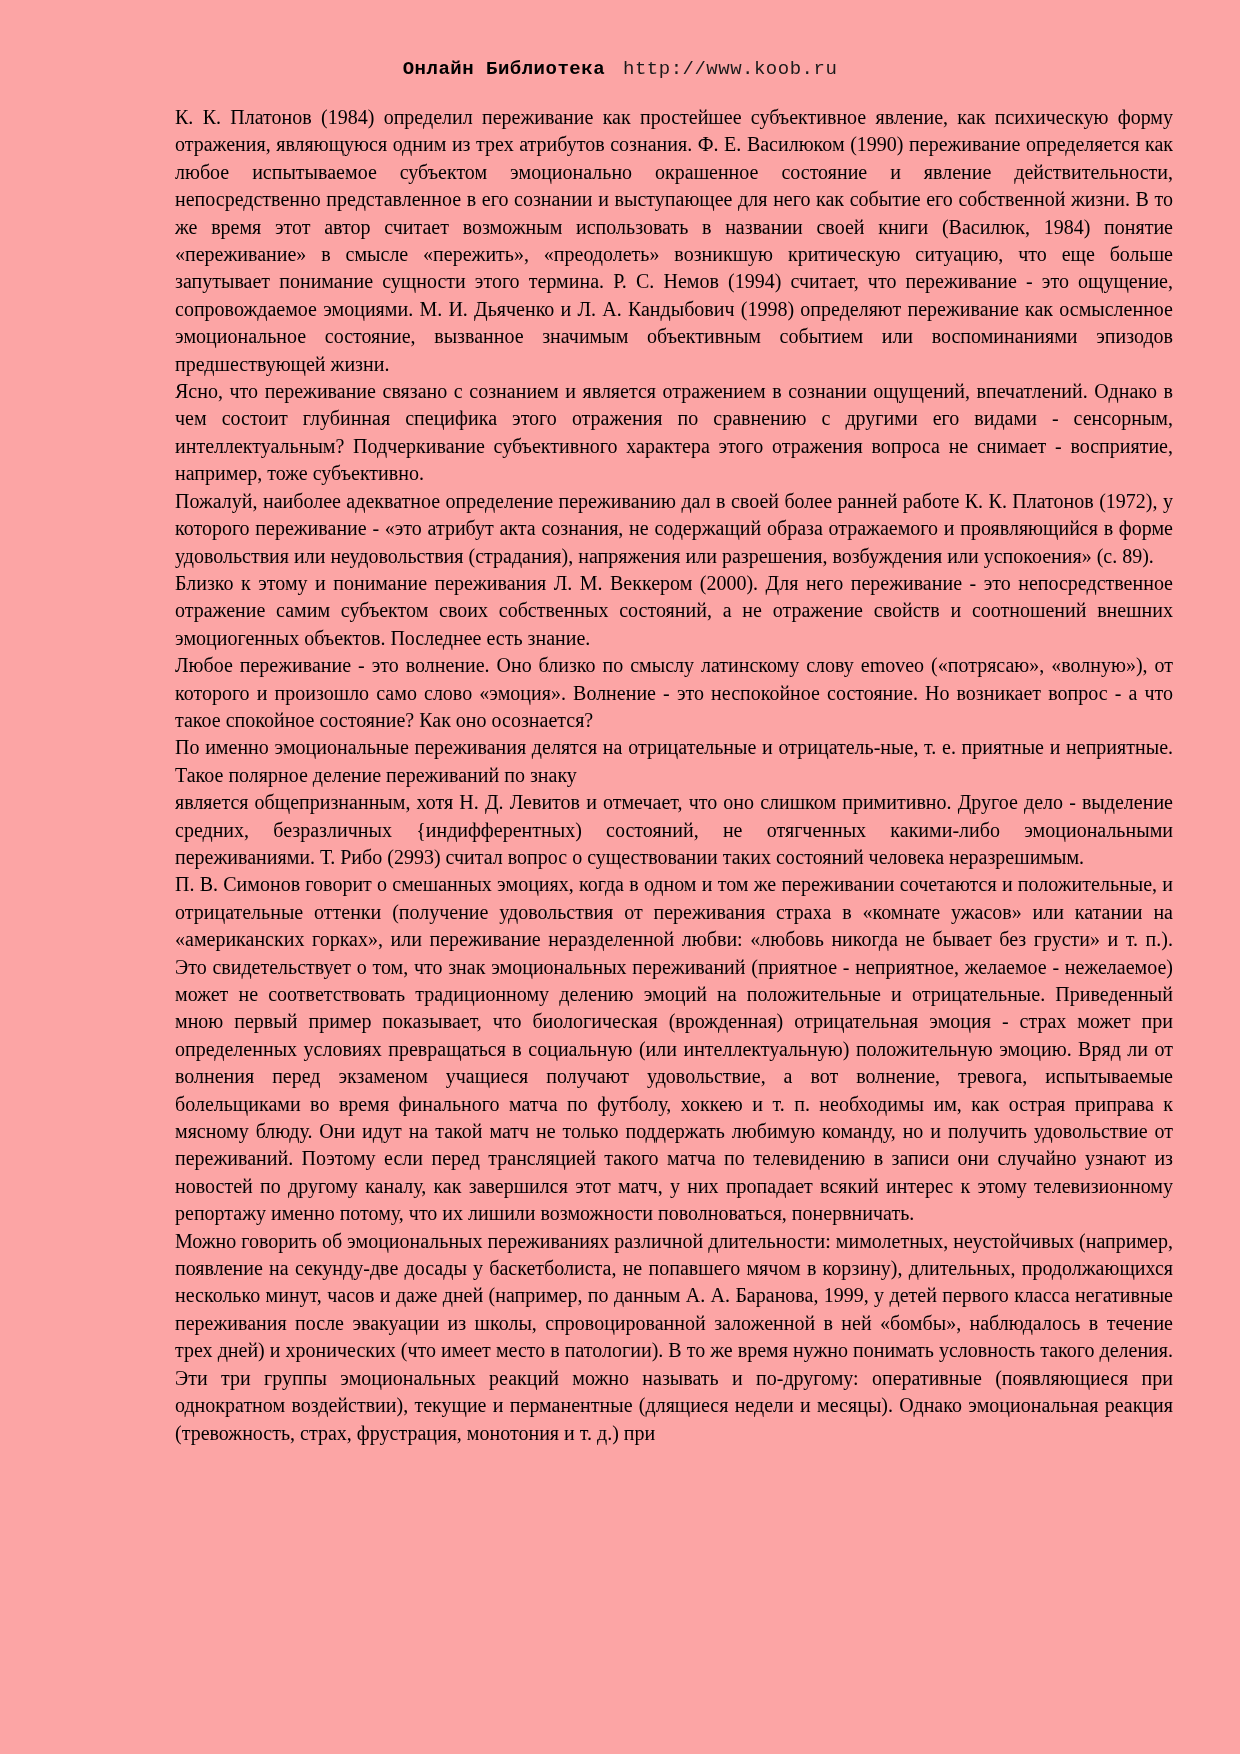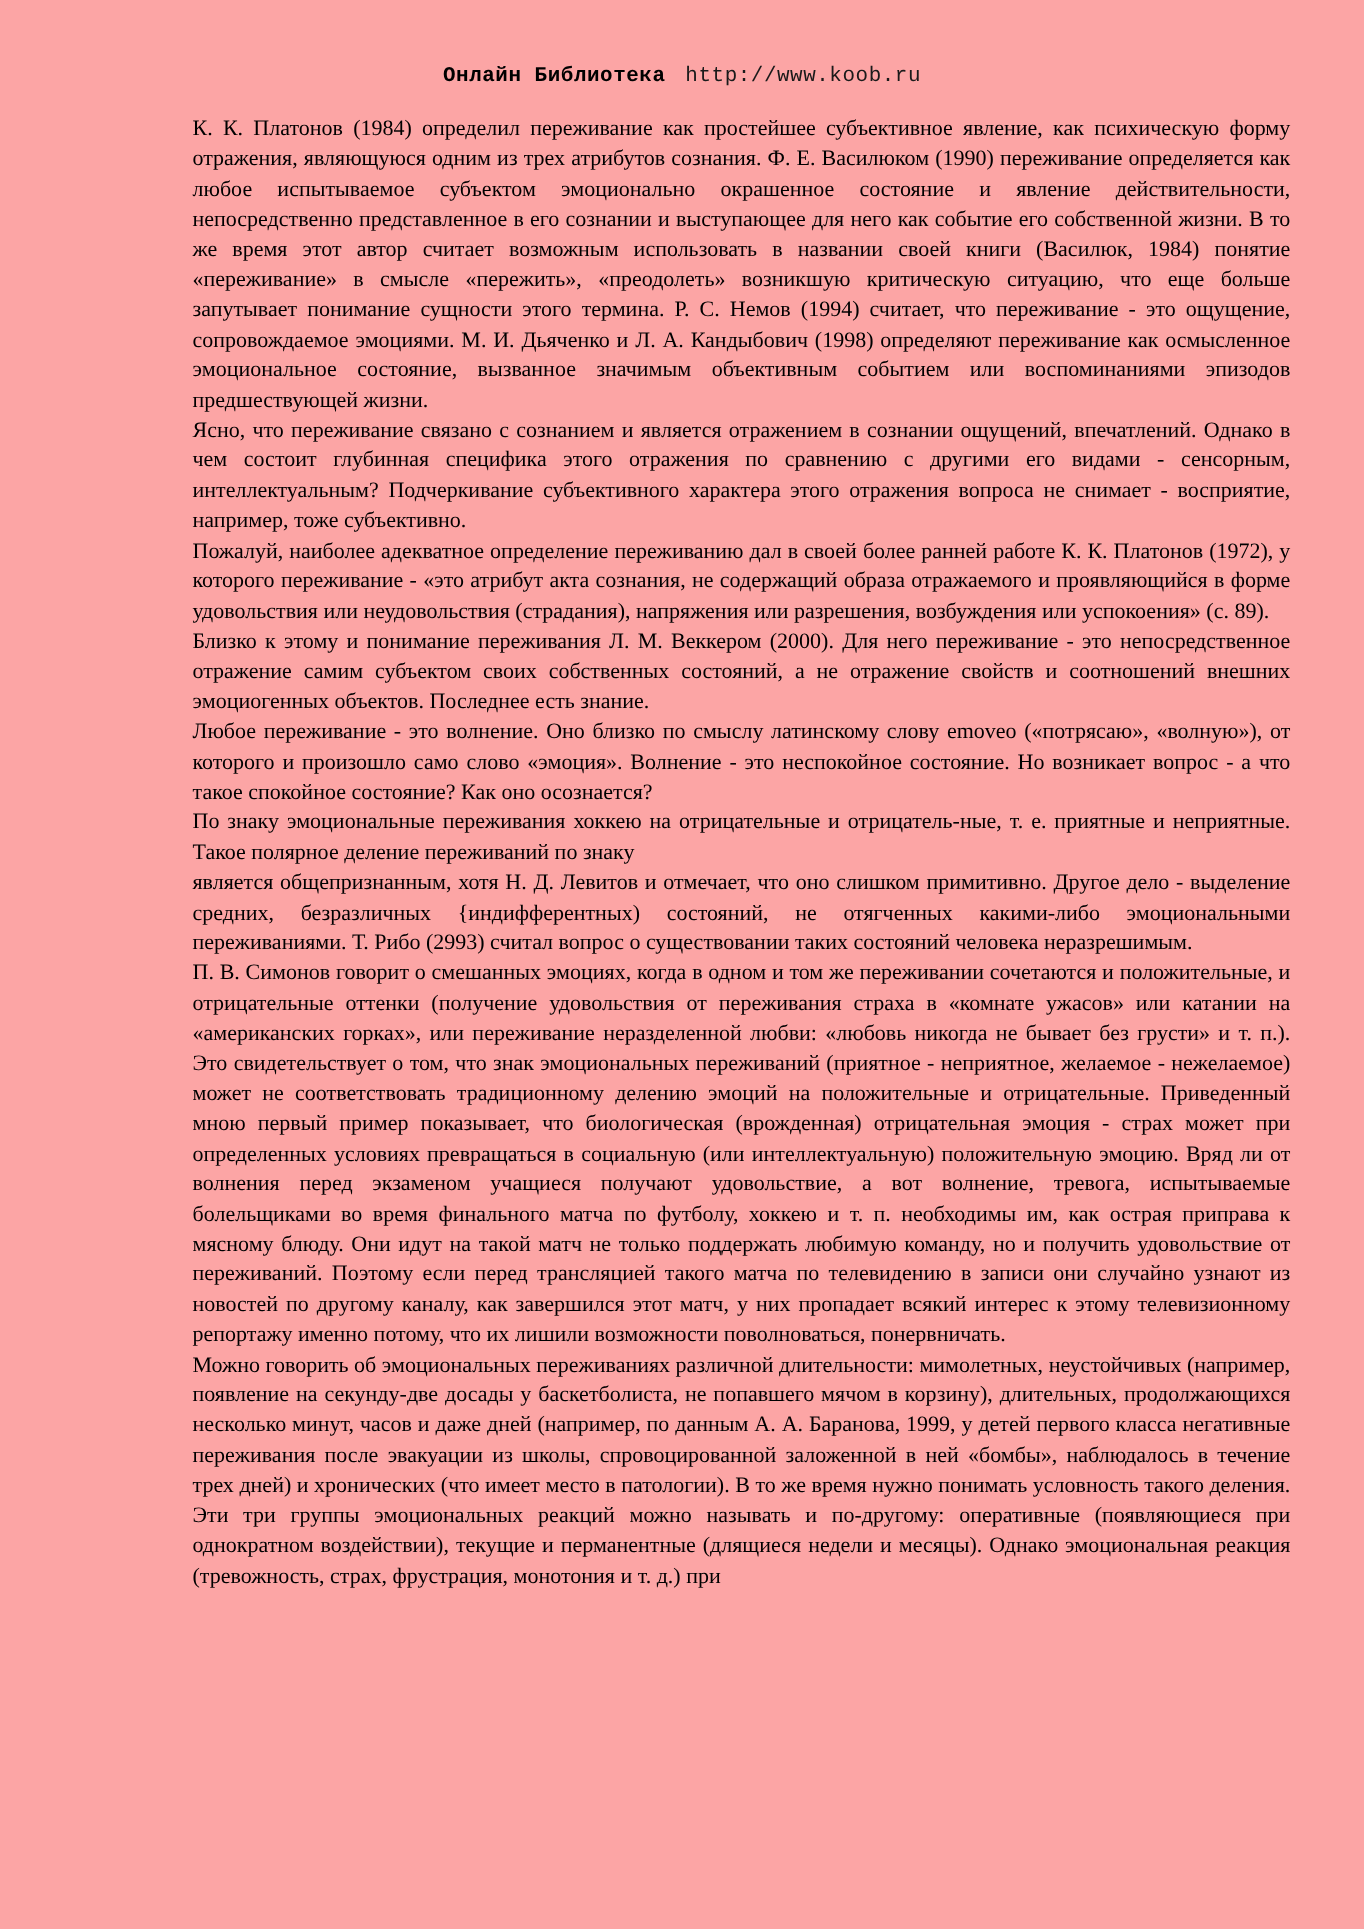--- a/index.html
+++ b/index.html
@@ -56,18 +56,18 @@
 <body>
 
 <div class="page">
   <div class="header"><span class="hdr-bold">Онлайн Библиотека</span><span class="hdr-url">http://www.koob.ru</span></div>
   <div class="body-text" id="paragraphs-container">
       <p><span>К. К. Платонов (1984) определил переживание как простейшее субъективное явление, как психическую форму отражения, являющуюся одним из трех атрибутов сознания. Ф. Е. Василюком (1990) переживание определяется как любое испытываемое субъектом эмоционально окрашенное состояние и явление действительности, непосредственно представленное в его сознании и выступающее для него как событие его собственной жизни. В то же время этот автор считает возможным использовать в названии своей книги (Василюк, 1984) понятие «переживание» в смысле «пережить», «преодолеть» возникшую критическую ситуацию, что еще больше запутывает понимание сущности этого термина. Р. С. Немов (1994) считает, что переживание - это ощущение, сопровождаемое эмоциями. М. И. Дьяченко и Л. А. Кандыбович (1998) определяют переживание как осмысленное эмоциональное состояние, вызванное значимым объективным событием или воспоминаниями эпизодов предшествующей жизни.</span></p>
       <p><span>Ясно, что переживание связано с сознанием и является отражением в сознании ощущений, впечатлений. Однако в чем состоит глубинная специфика этого отражения по сравнению с другими его видами - сенсорным, интеллектуальным? Подчеркивание субъективного характера этого отражения вопроса не снимает - восприятие, например, тоже субъективно.</span></p>
       <p><span>Пожалуй, наиболее адекватное определение переживанию дал в своей более ранней работе К. К. Платонов (1972), у которого переживание - «это атрибут акта сознания, не содержащий образа отражаемого и проявляющийся в форме удовольствия или неудовольствия (страдания), напряжения или разрешения, возбуждения или успокоения» (с. 89).</span></p>
       <p><span>Близко к этому и понимание переживания Л. М. Веккером (2000). Для него переживание - это непосредственное отражение самим субъектом своих собственных состояний, а не отражение свойств и соотношений внешних эмоциогенных объектов. Последнее есть знание.</span></p>
       <p><span>Любое переживание - это волнение. Оно близко по смыслу латинскому слову </span><span class="run-i">emoveo</span><span> («потрясаю», «волную»), от которого и произошло само слово «эмоция». Волнение - это неспокойное состояние. Но возникает вопрос - а что такое спокойное состояние? Как оно осознается?</span></p>
-      <p><span>По знаку эмоциональные переживания хоккею на </span><span class="run-i">отрицательные</span><span> и </span><span class="run-i">отрицатель-ные,</span><span> т. е. приятные и неприятные. Такое полярное деление переживаний по знаку</span></p>
+      <p><span>По именно эмоциональные переживания делятся на </span><span class="run-i">отрицательные</span><span> и </span><span class="run-i">отрицатель-ные,</span><span> т. е. приятные и неприятные. Такое полярное деление переживаний по знаку</span></p>
       <p><span>является общепризнанным, хотя Н. Д. Левитов и отмечает, что оно слишком примитивно. Другое дело - выделение средних, безразличных </span><span class="run-i">{индифферентных)</span><span> состояний, не отягченных какими-либо эмоциональными переживаниями. Т. Рибо (2993) считал вопрос о существовании таких состояний человека неразрешимым.</span></p>
       <p><span>П. В. Симонов говорит о </span><span class="run-i">смешанных</span><span> эмоциях, когда в одном и том же переживании сочетаются и положительные, и отрицательные оттенки (получение удовольствия от переживания страха в «комнате ужасов» или катании на «американских горках», или переживание неразделенной любви: «любовь никогда не бывает без грусти» и т. п.). Это свидетельствует о том, что знак эмоциональных переживаний (приятное - неприятное, желаемое - нежелаемое) может не соответствовать традиционному делению эмоций на положительные и отрицательные. Приведенный мною первый пример показывает, что биологическая (врожденная) отрицательная эмоция - страх может при определенных условиях превращаться в социальную (или интеллектуальную) положительную эмоцию. Вряд ли от волнения перед экзаменом учащиеся получают удовольствие, а вот волнение, тревога, испытываемые болельщиками во время финального матча по футболу, хоккею и т. п. необходимы им, как острая приправа к мясному блюду. Они идут на такой матч не только поддержать любимую команду, но и получить удовольствие от переживаний. Поэтому если перед трансляцией такого матча по телевидению в записи они случайно узнают из новостей по другому каналу, как завершился этот матч, у них пропадает всякий интерес к этому телевизионному репортажу именно потому, что их лишили возможности поволноваться, понервничать.</span></p>
       <p><span>Можно говорить об эмоциональных переживаниях различной </span><span class="run-b">длительности:</span><span> мимолетных, неустойчивых (например, появление на секунду-две досады у баскетболиста, не попавшего мячом в корзину), длительных, продолжающихся несколько минут, часов и даже дней (например, по данным А. А. Баранова, 1999, у детей первого класса негативные переживания после эвакуации из школы, спровоцированной заложенной в ней «бомбы», наблюдалось в течение трех дней) и хронических (что имеет место в патологии). В то же время нужно понимать условность такого деления. Эти три группы эмоциональных реакций можно называть и по-другому: оперативные (появляющиеся при однократном воздействии), текущие и перманентные (длящиеся недели и месяцы). Однако эмоциональная реакция (тревожность, страх, фрустрация, монотония и т. д.) при</span></p>
     </div>
 </div>
 
 </body></html>

